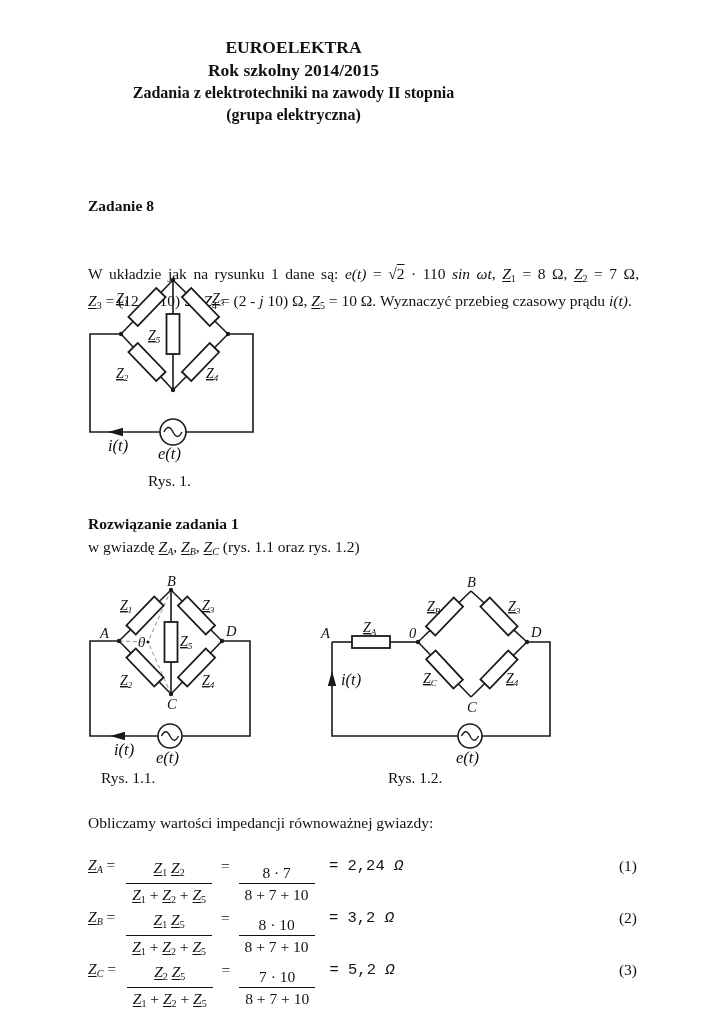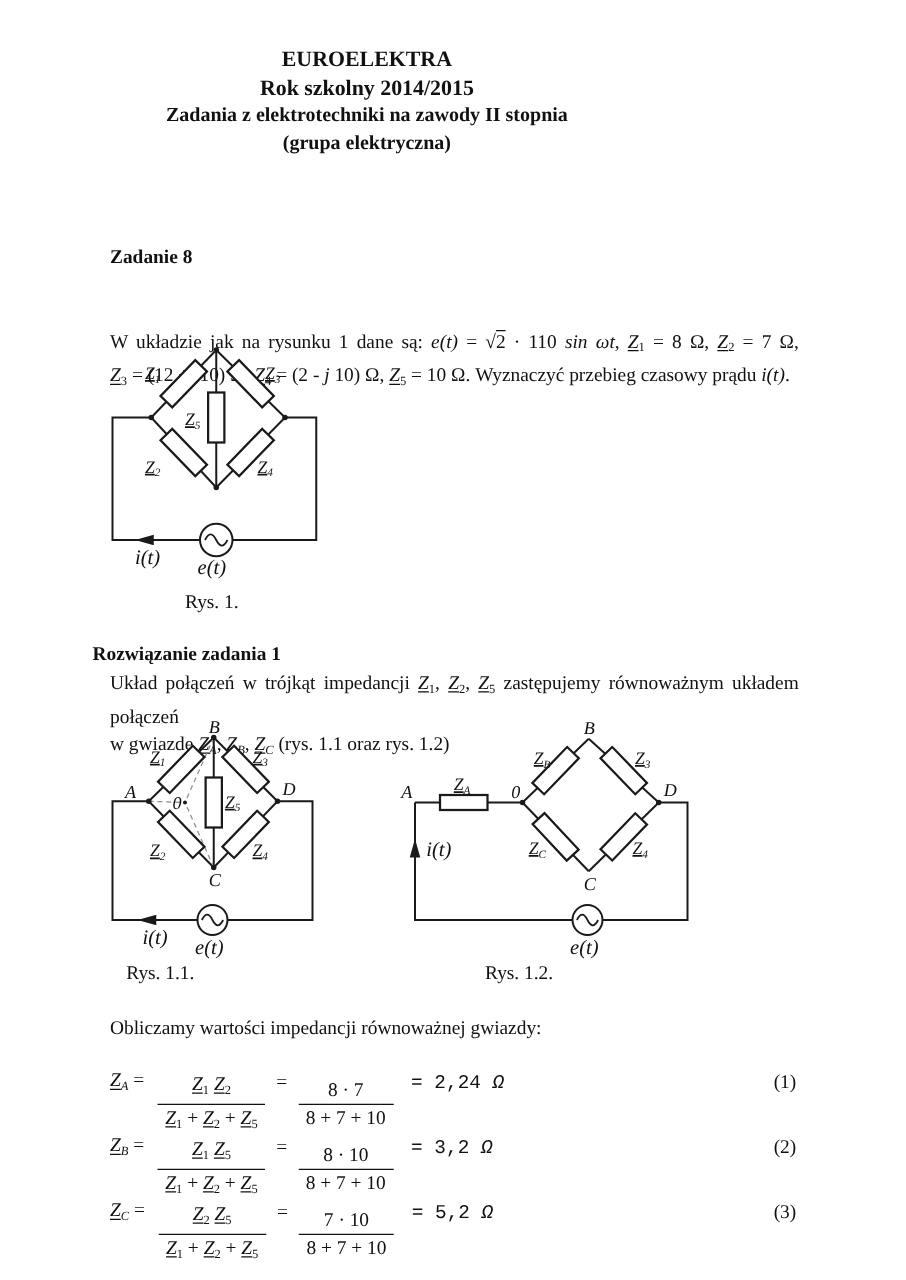--- a/index.html
+++ b/index.html
@@ -98,23 +98,22 @@
     <text class="slbl" x="46" y="27"><tspan class="szu">Z</tspan><tspan class="ssub" dy="3">1</tspan></text>
     <text class="slbl" x="142" y="27"><tspan class="szu">Z</tspan><tspan class="ssub" dy="3">3</tspan></text>
     <text class="slbl" x="46" y="102"><tspan class="szu">Z</tspan><tspan class="ssub" dy="3">2</tspan></text>
     <text class="slbl" x="136" y="102"><tspan class="szu">Z</tspan><tspan class="ssub" dy="3">4</tspan></text>
     <text class="slbl" x="78" y="64"><tspan class="szu">Z</tspan><tspan class="ssub" dy="3">5</tspan></text>
     <text class="scur" x="38" y="175">i(t)</text>
     <text class="scur" x="88" y="183">e(t)</text>
     <text class="scap" x="78" y="210">Rys. 1.</text>
   </svg>
 
-  <div class="abs h2" style="top:515px; left:74px;">Rozwiązanie zadania 1</div>
+  <div class="abs h2" style="top:515px; left:88px;">Rozwiązanie zadania 1</div>
   <div class="abs body-text" style="top:536px; left:88px;">
-    <div class="jl"><span class="seg">Układ połączeń w trójkąt impedancji </span><span class="seg zu">Z</span><span class="seg sb">1</span><span class="seg">, </span><span class="seg zu">Z</span><span class="seg sb">2</span><span class="seg">, </span><span class="seg zu">Z</span><span class="seg sb">5</span><span class="seg"> zastępujemy równoważnym układem połączeń</span></div>
     <div><span class="seg">w gwiazdę </span><span class="seg zu">Z</span><span class="seg isb">A</span><span class="seg">, </span><span class="seg zu">Z</span><span class="seg isb">B</span><span class="seg">, </span><span class="seg zu">Z</span><span class="seg isb">C</span><span class="seg"> (rys. 1.1 oraz rys. 1.2)</span></div>
   </div>
 
   <svg class="abs" style="left:70px; top:575px;" width="260" height="215">
     <g>
       <polyline class="w" points="49,66 20,66 20,161 88,161"></polyline>
       <polyline class="w" points="152,66 180,66 180,161 112,161"></polyline>
       <line class="w" x1="101" y1="15" x2="49" y2="66"></line>
       <line class="w" x1="101" y1="15" x2="152" y2="66"></line>
       <line class="w" x1="49" y1="66" x2="101" y2="119"></line>

